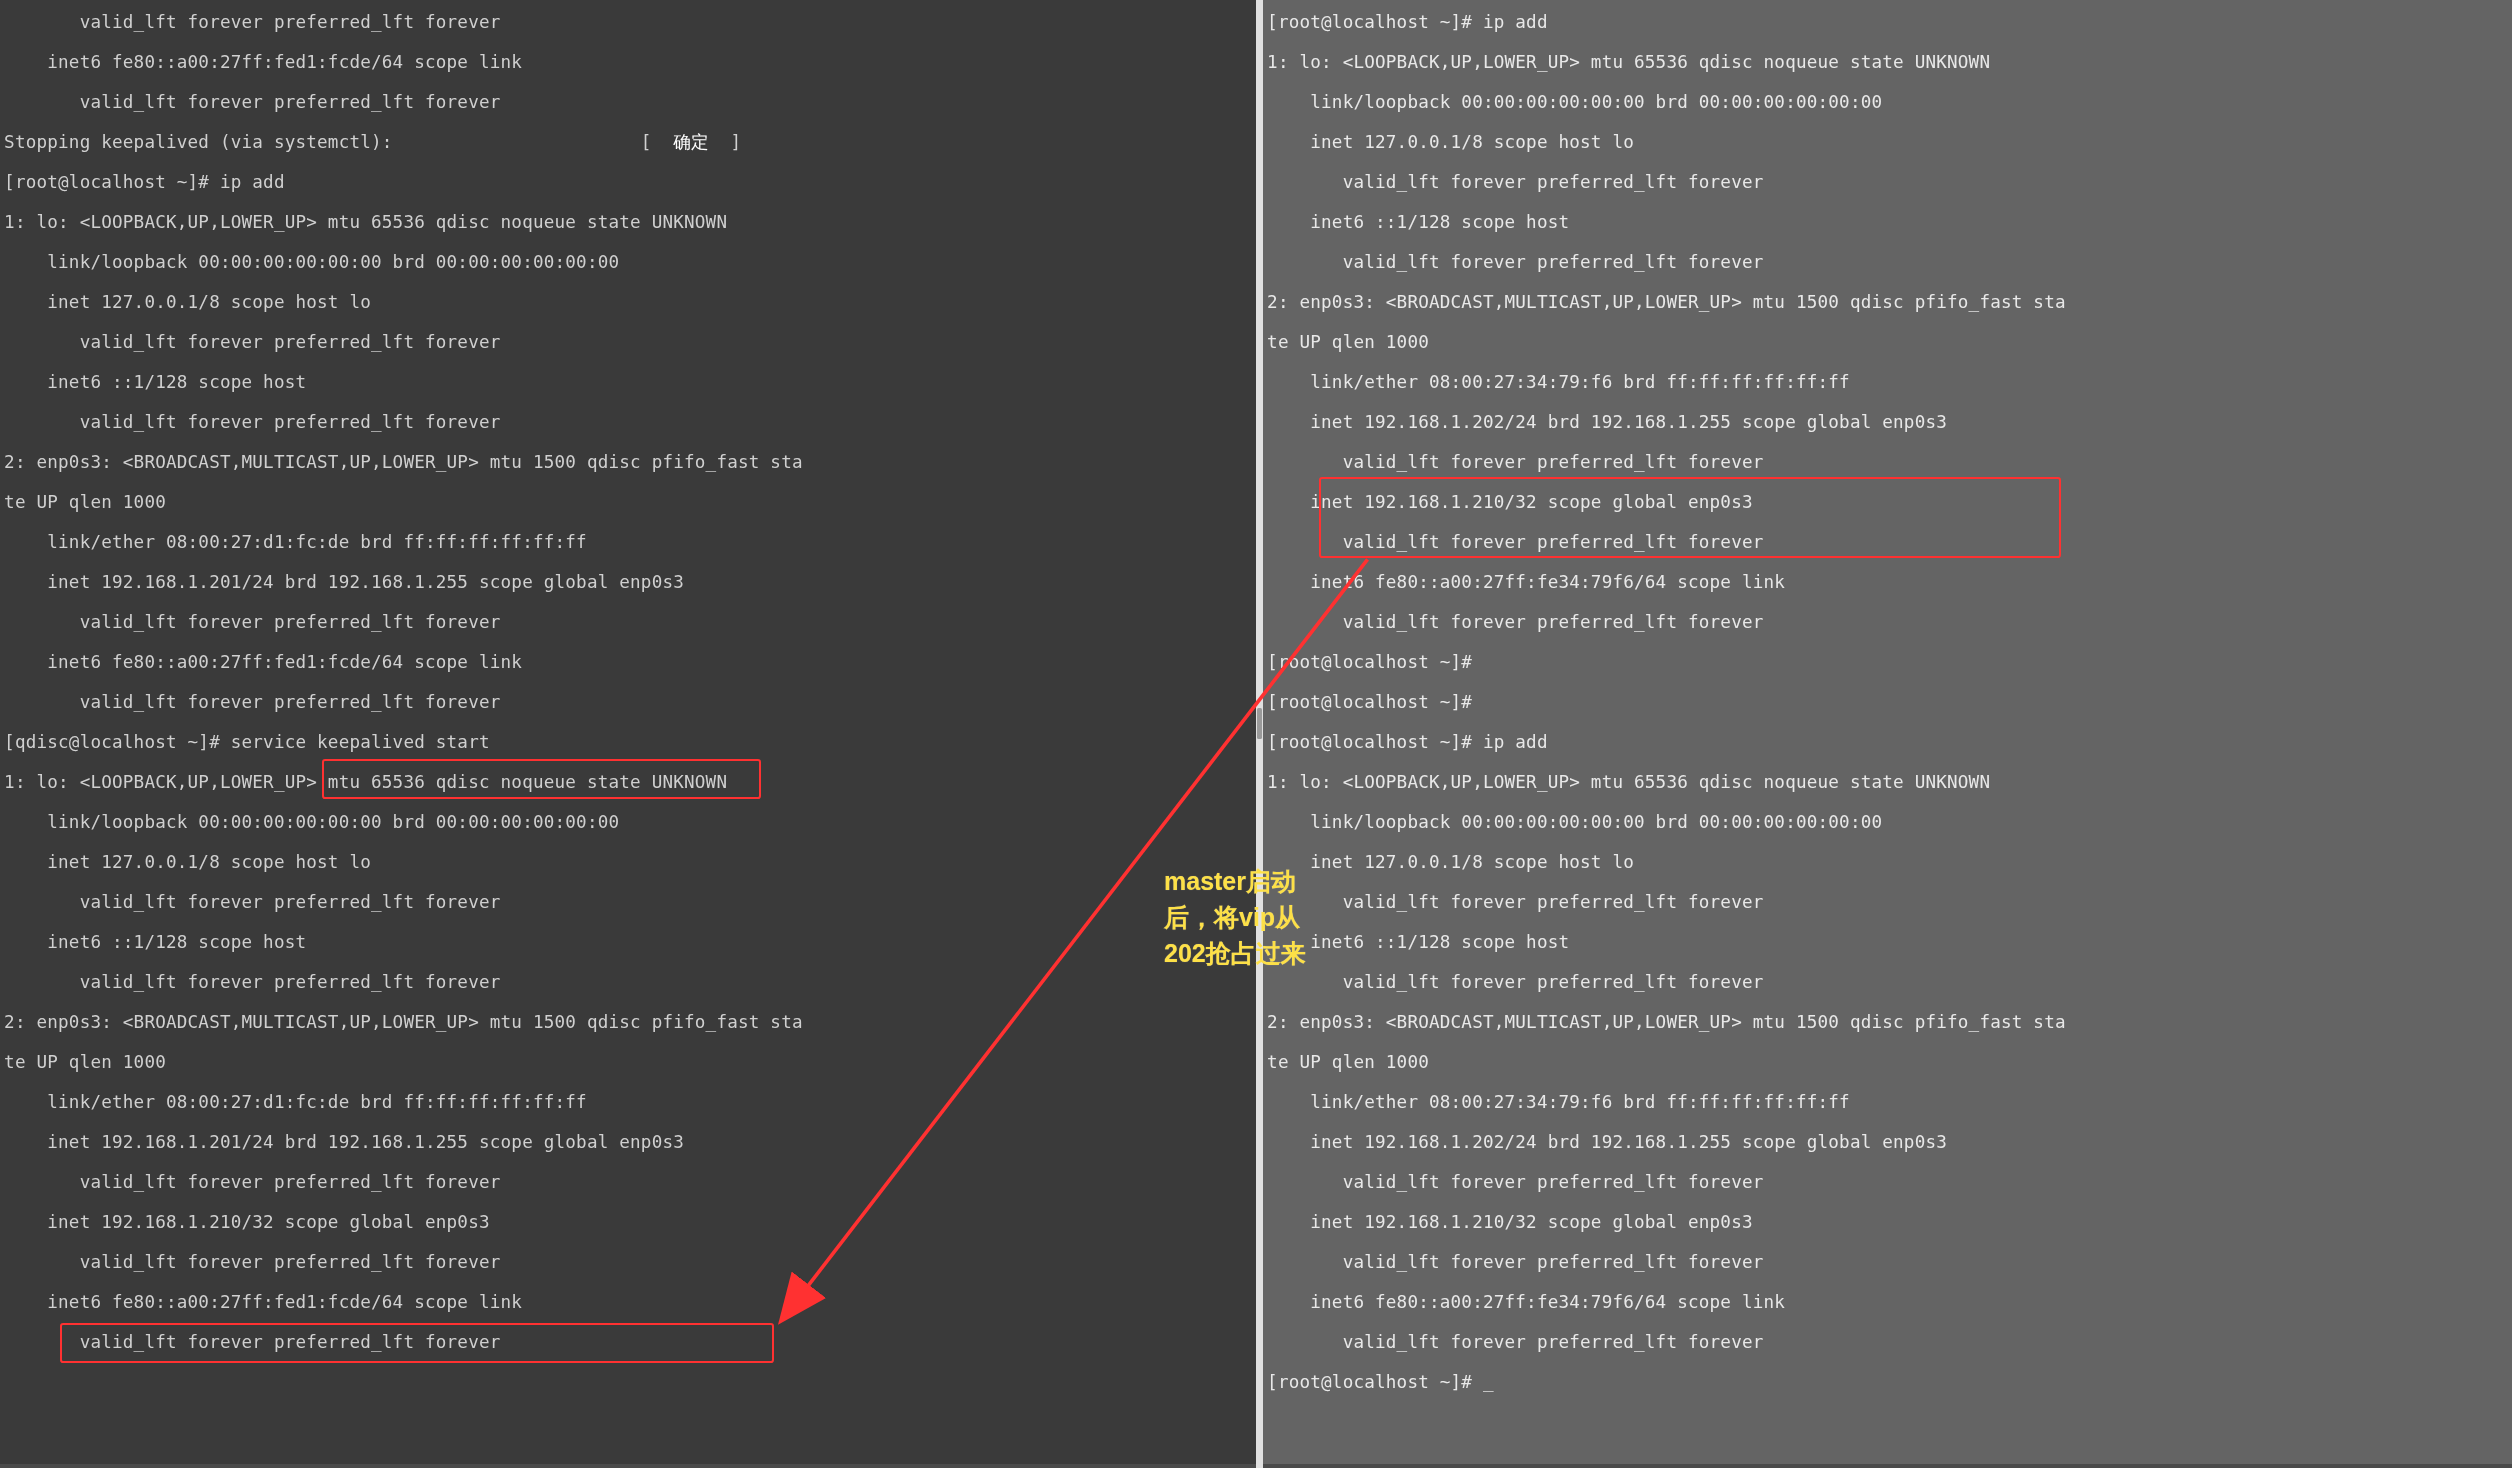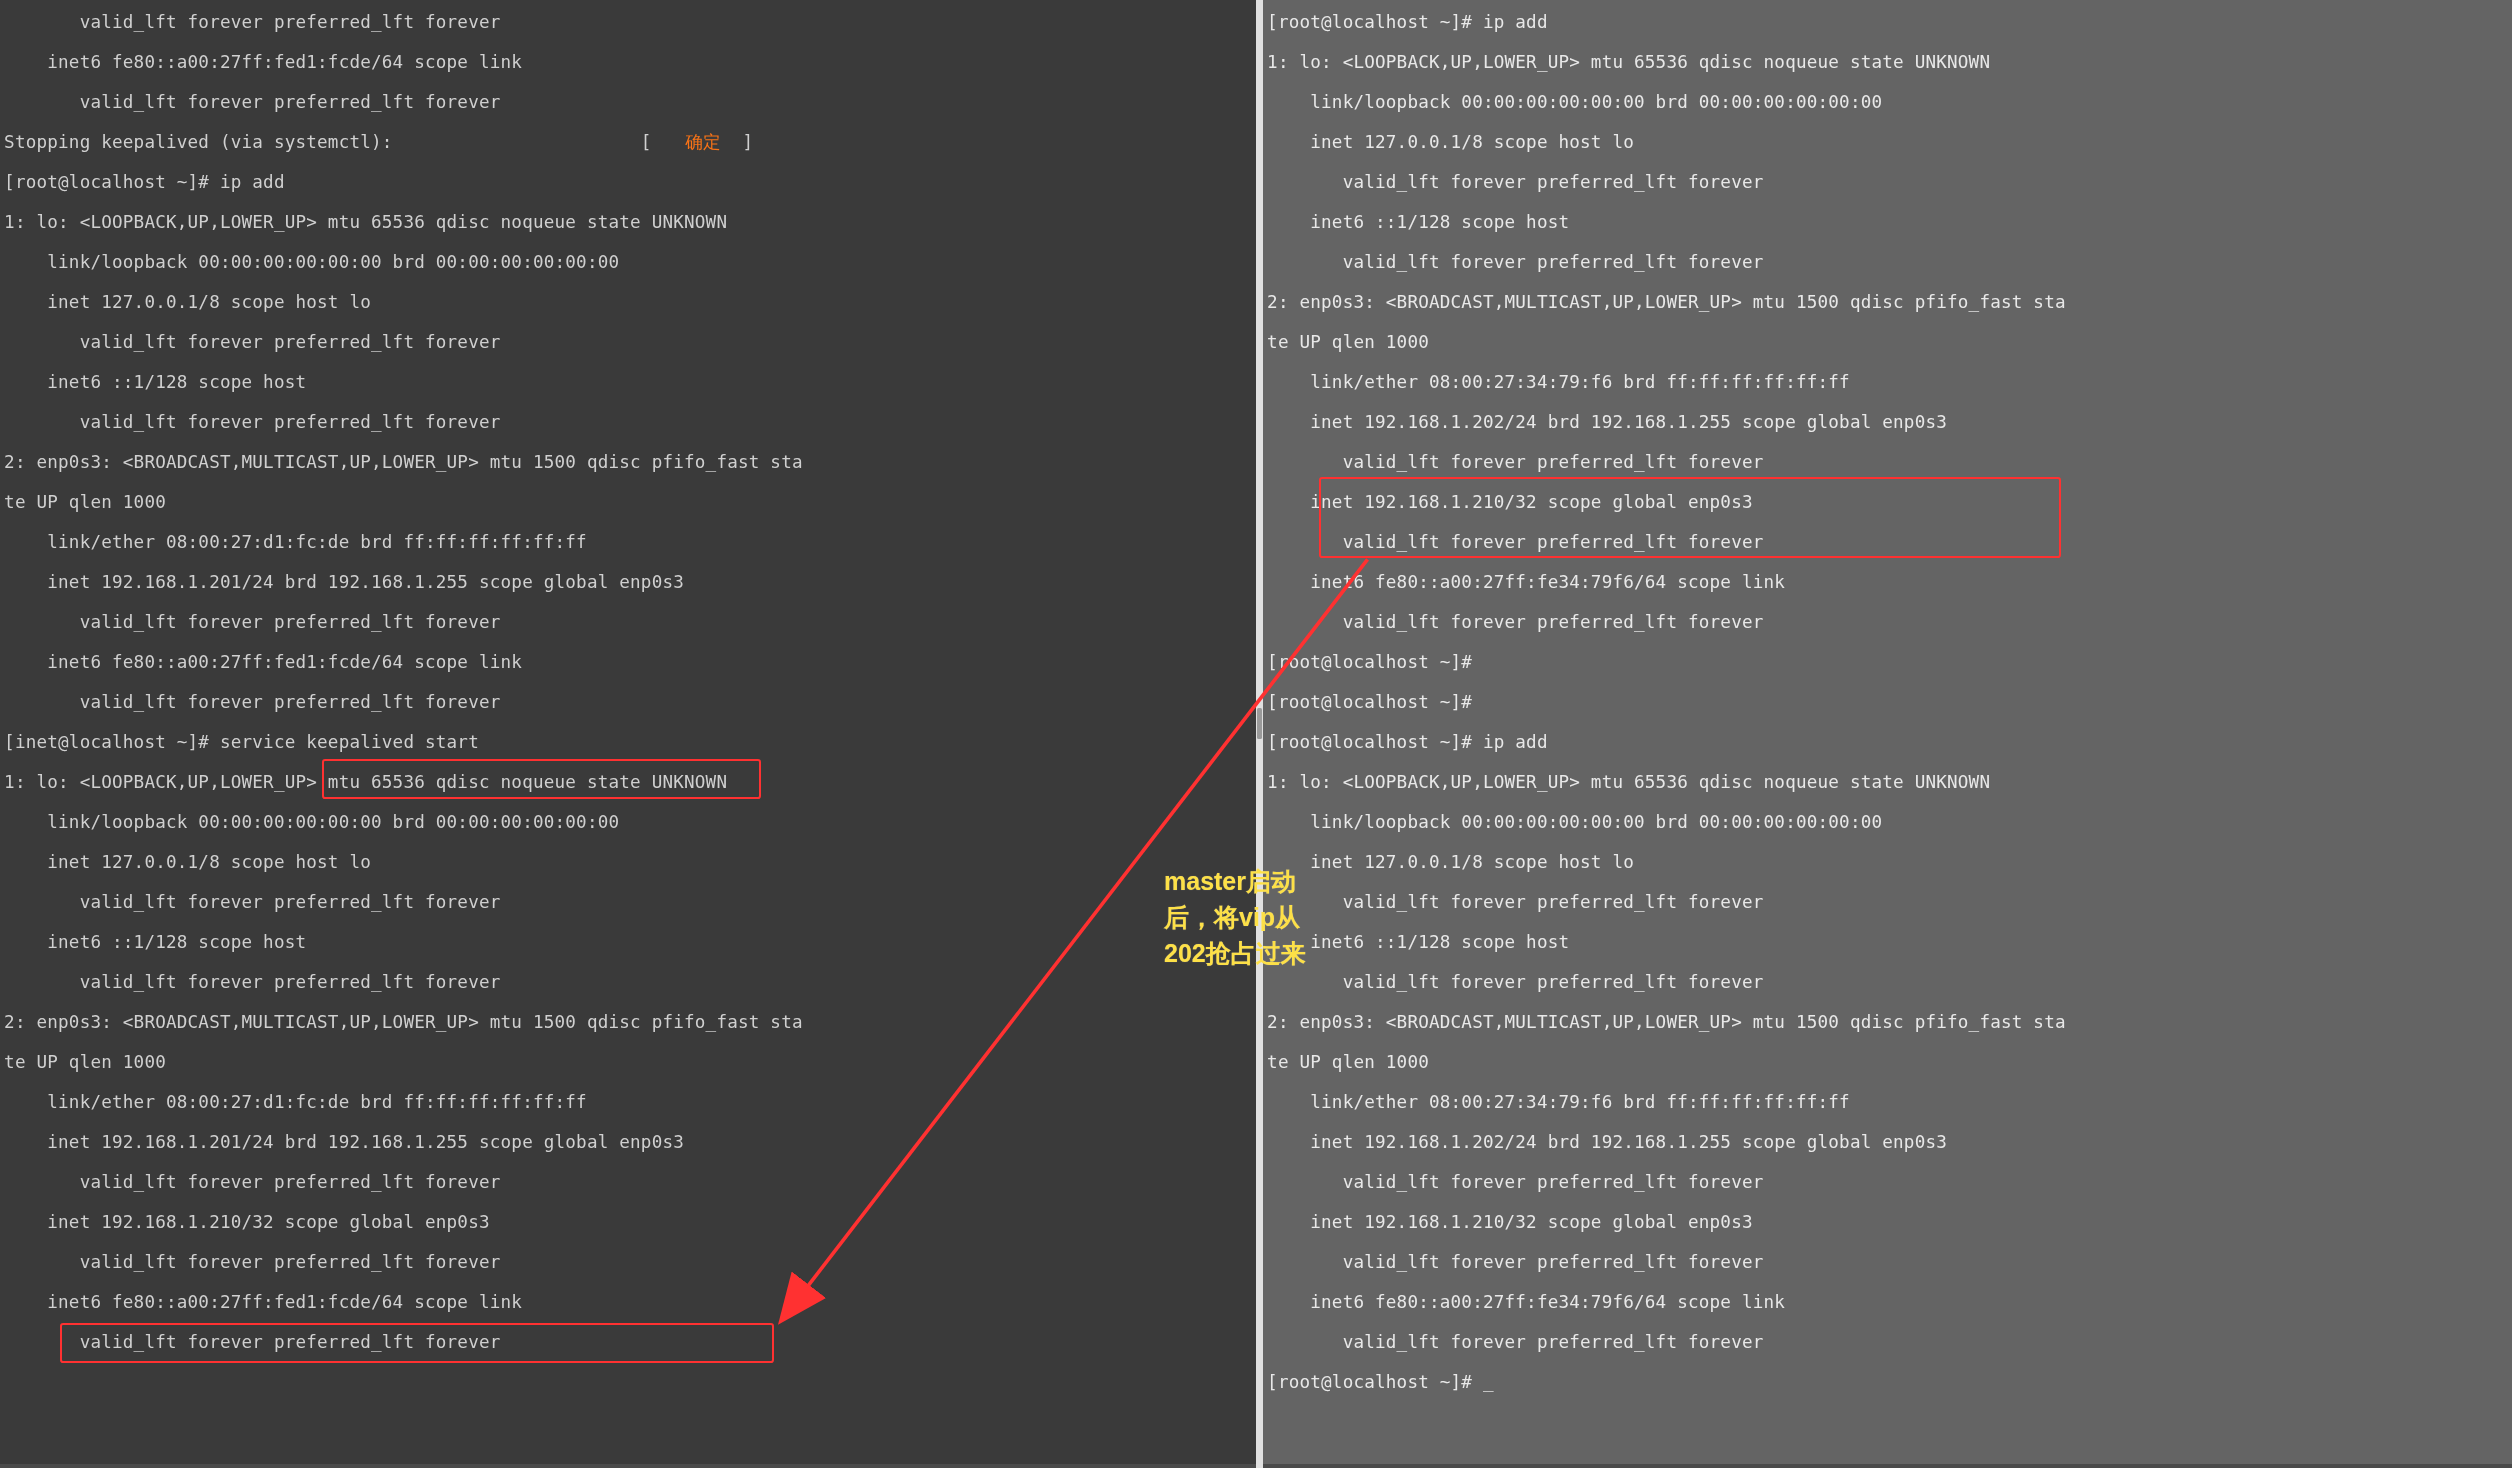--- a/index.html
+++ b/index.html
@@ -2,21 +2,21 @@
 <html style="font-size:8.3px"><head>
 <meta charset="utf-8">
 <style>
   html,body{margin:0;padding:0;width:2512px;height:1469px;background:#4a4a4a;font-family:"Andale Mono","Menlo","Consolas",monospace;overflow:hidden;}
   .pane{position:absolute;top:0;bottom:4px;box-sizing:border-box;padding:2.1px 4.1px;overflow:hidden;}
   .pane.left{left:0;width:1256px;background:#3a3a3a;color:#d0d0d0;}
   .pane.right{left:1263px;right:0;background:#646464;color:#e8e8e8;}
   .splitter{position:absolute;left:1256px;top:0;bottom:0;width:6.7px;background:#e0e0e0;}
   .splitter-handle{position:absolute;left:0.5px;top:708px;width:5.7px;height:31px;background:#9a9a9a;border-radius:1.5px;}
   .line{white-space:pre;font-size:17.6px;line-height:40px;letter-spacing:0.2px;}
-  .green{color:#f97316;margin-left:12px;}
+  .green{color:#ffffff;}
   .highlight-box{position:absolute;border:2.6px solid #ff3131;border-radius:3.1px;box-sizing:border-box;}
   .annotation{position:absolute;color:#fde047;font-family:Liberation Sans, sans-serif;font-weight:bold;font-size:25px;line-height:36px;text-shadow:0 0 1px rgba(255,255,255,0.4);}
   svg.arrow{position:absolute;left:0;top:0;width:2512px;height:1469px;pointer-events:none;}
 </style>
 </head>
 <body>
 
 <div class="pane left">
   <div class="line">       valid_lft forever preferred_lft forever</div>
   <div class="line">    inet6 fe80::a00:27ff:fed1:fcde/64 scope link</div>
@@ -29,21 +29,21 @@
   <div class="line">       valid_lft forever preferred_lft forever</div>
   <div class="line">    inet6 ::1/128 scope host</div>
   <div class="line">       valid_lft forever preferred_lft forever</div>
   <div class="line">2: enp0s3: &lt;BROADCAST,MULTICAST,UP,LOWER_UP&gt; mtu 1500 qdisc pfifo_fast sta</div>
   <div class="line">te UP qlen 1000</div>
   <div class="line">    link/ether 08:00:27:d1:fc:de brd ff:ff:ff:ff:ff:ff</div>
   <div class="line">    inet 192.168.1.201/24 brd 192.168.1.255 scope global enp0s3</div>
   <div class="line">       valid_lft forever preferred_lft forever</div>
   <div class="line">    inet6 fe80::a00:27ff:fed1:fcde/64 scope link</div>
   <div class="line">       valid_lft forever preferred_lft forever</div>
-  <div class="line">[inet@localhost ~]# service keepalived start</div>
+  <div class="line">[qdisc@localhost ~]# service keepalived start</div>
   <div class="line">1: lo: &lt;LOOPBACK,UP,LOWER_UP&gt; mtu 65536 qdisc noqueue state UNKNOWN</div>
   <div class="line">    link/loopback 00:00:00:00:00:00 brd 00:00:00:00:00:00</div>
   <div class="line">    inet 127.0.0.1/8 scope host lo</div>
   <div class="line">       valid_lft forever preferred_lft forever</div>
   <div class="line">    inet6 ::1/128 scope host</div>
   <div class="line">       valid_lft forever preferred_lft forever</div>
   <div class="line">2: enp0s3: &lt;BROADCAST,MULTICAST,UP,LOWER_UP&gt; mtu 1500 qdisc pfifo_fast sta</div>
   <div class="line">te UP qlen 1000</div>
   <div class="line">    link/ether 08:00:27:d1:fc:de brd ff:ff:ff:ff:ff:ff</div>
   <div class="line">    inet 192.168.1.201/24 brd 192.168.1.255 scope global enp0s3</div>

